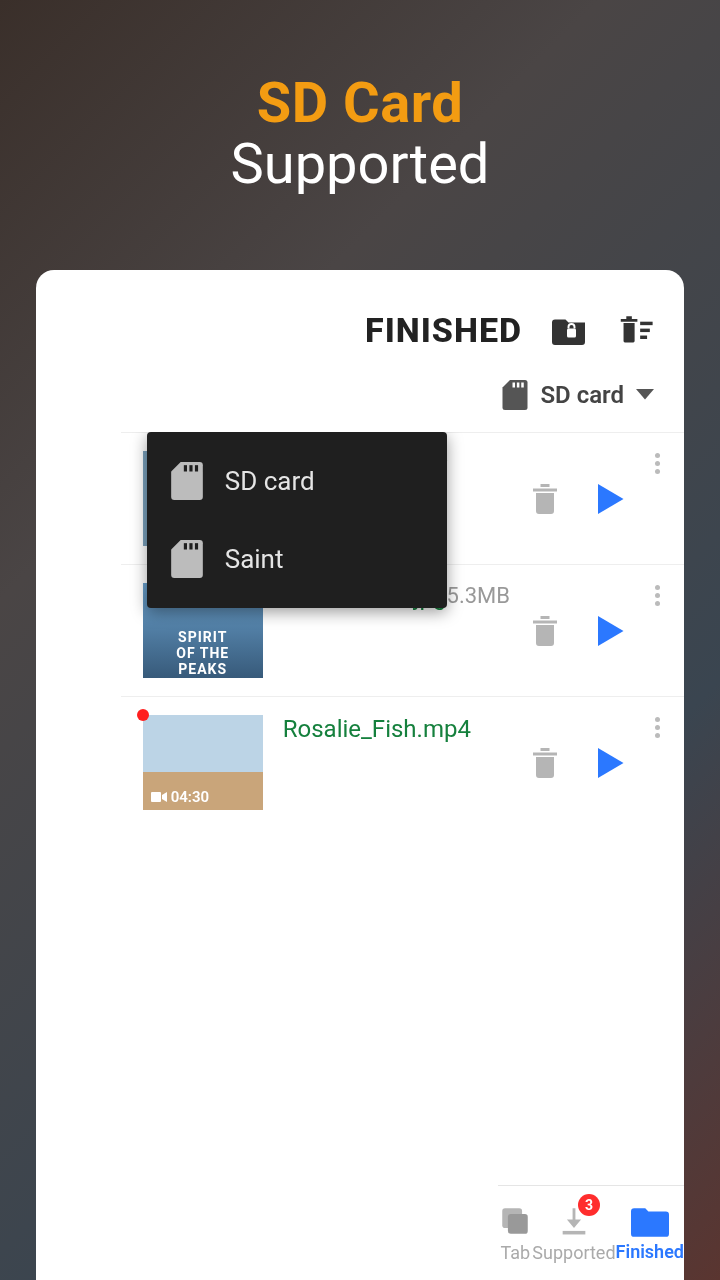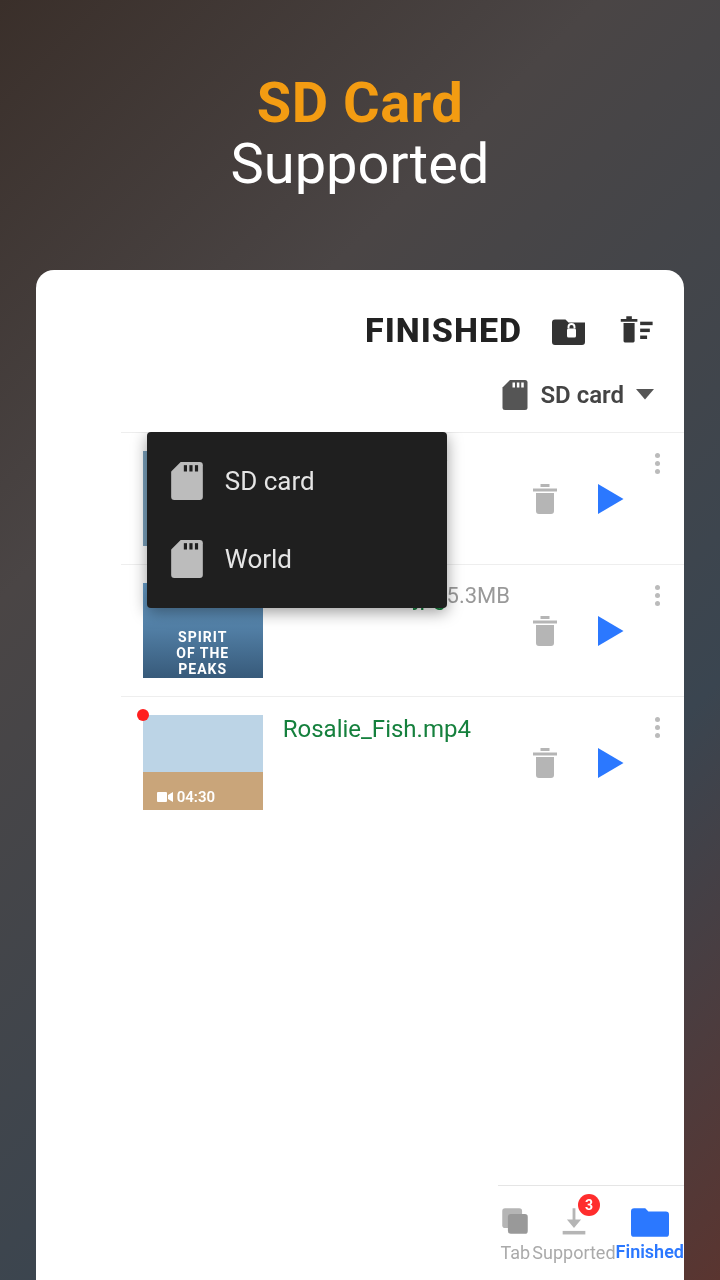--- a/index.html
+++ b/index.html
@@ -12,21 +12,21 @@
   .card-title { font-size: 34px; font-weight: 800; color: #222; letter-spacing: 1px; flex: 1; }
   .hdr-icon { margin-left: 30px; color: #333; }
   .storage-sel { padding: 10px 30px 22px 30px; display: flex; align-items: center; gap: 12px; color: #444; font-size: 24px; font-weight: 600; }
   .list { flex: 1; overflow: hidden; position: relative; }
   .row { display: flex; align-items: center; padding: 18px 24px 18px 22px; border-top: 1px solid #eee; gap: 20px; position: relative; }
   .thumb { width: 120px; height: 95px; background: #7aa0bb; flex-shrink: 0; position: relative; display:flex; align-items:center; justify-content:center; color:#fff; font-size:14px; font-weight:700; text-align:center; }
   .thumb.peaks { background: linear-gradient(#6aa0cc,#375a7a); }
   .thumb.fish { background: linear-gradient(#bcd4e6 60%, #c9a57a 60%); }
   .thumb.dream { background: linear-gradient(#e0e0e0,#c5c5c5); }
   .red-dot { position: absolute; top: -6px; left: -6px; width: 12px; height: 12px; background: #ff1f1f; border-radius: 50%; }
-  .duration { position:absolute; bottom:4px; left:14px; color:#fff; font-size:15px; font-weight:600; display:flex; align-items:center; gap:4px; }
+  .duration { position:absolute; bottom:4px; left:8px; color:#fff; font-size:15px; font-weight:600; display:flex; align-items:center; gap:4px; }
   .row-main { flex: 1; display: flex; flex-direction: row; justify-content: space-between; height: 95px; }
   .fname { font-size: 24px; color: #15803d; }
   .fsize { font-size: 22px; color: #999; }
   .row-actions { display: flex; align-items: center; gap: 35px; }
   .dots { display: flex; flex-direction: column; gap: 3px; align-self: flex-start; margin-top: 2px; margin-left:10px;}
   .dots span { width: 5px; height: 5px; background: #bbb; border-radius: 50%; }
   .popup { position: absolute; top: 0px; left: 26px; width: 300px; background: #1f1f1f; border-radius: 4px; box-shadow: 0 4px 16px rgba(0,0,0,0.4); z-index: 5; padding: 10px 0; }
   .popup-item { display: flex; align-items: center; gap: 22px; padding: 20px 24px; color: #e5e5e5; font-size: 26px; }
   .bottom-nav { height: 95px; border-top: 1px solid #e5e5e5; display: flex; background:#fff; }
   .nav-item { flex: 1; display: flex; flex-direction: column; align-items: center; justify-content: center; gap: 4px; position: relative; }
@@ -176,21 +176,21 @@
           </svg>
         <span>SD card</span>
       </div>
       <div class="popup-item">
         <svg width="32" height="38" viewBox="0 0 20 24">
             <path fill="#bcbcbc" d="M6 0 h12 a2 2 0 0 1 2 2 v20 a2 2 0 0 1 -2 2 H2 a2 2 0 0 1 -2 -2 V6 Z"></path>
             <rect x="8" y="2" width="2" height="4" fill="#1f1f1f"></rect>
             <rect x="11.5" y="2" width="2" height="4" fill="#1f1f1f"></rect>
             <rect x="15" y="2" width="2" height="4" fill="#1f1f1f"></rect>
           </svg>
-        <span>World</span>
+        <span>Saint</span>
       </div>
     </div>
   </div>
 
   <div class="bottom-nav">
     <div class="nav-item">
       <svg width="34" height="34" viewBox="0 0 24 24">
           <rect x="3" y="3" width="14" height="14" rx="2" fill="#b5b5b5"></rect>
           <rect x="7" y="7" width="14" height="14" rx="2" fill="#999"></rect>
         </svg>

